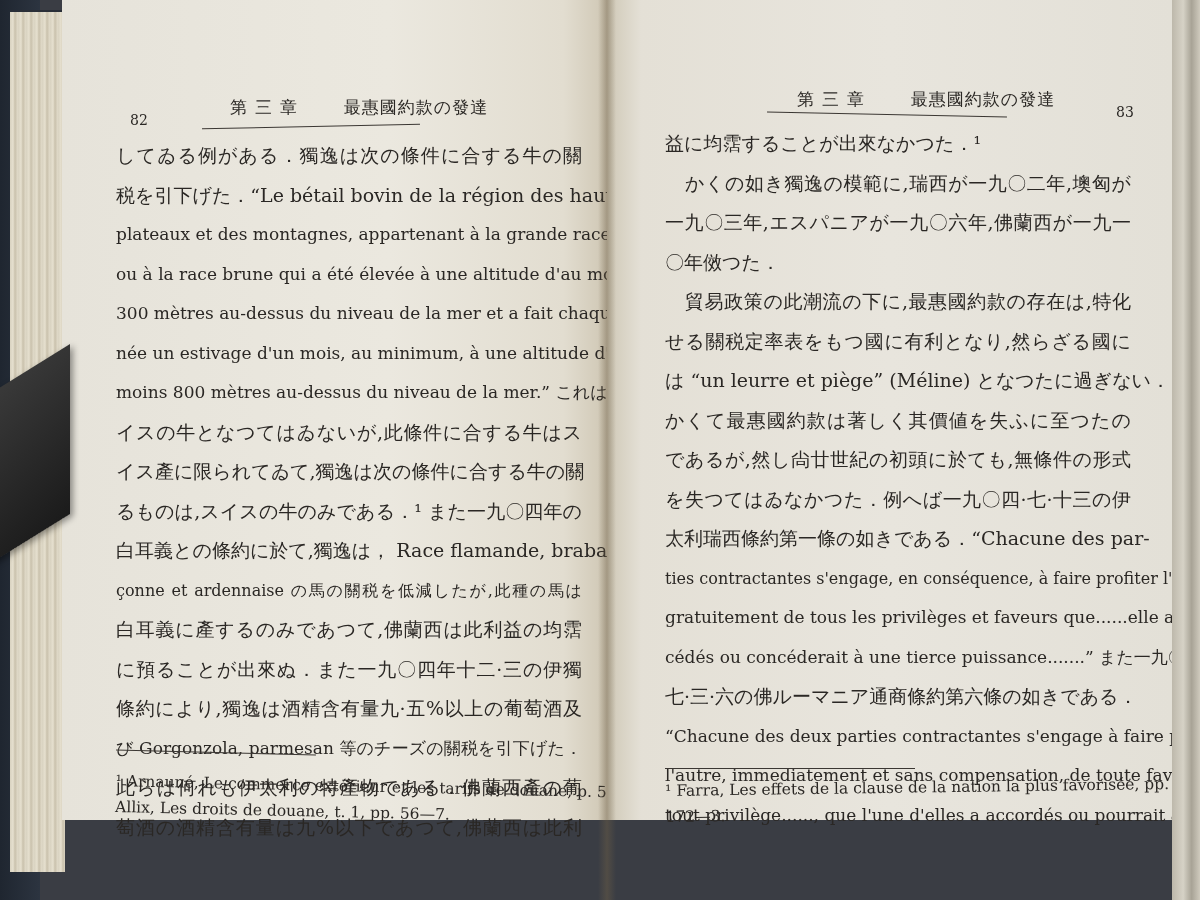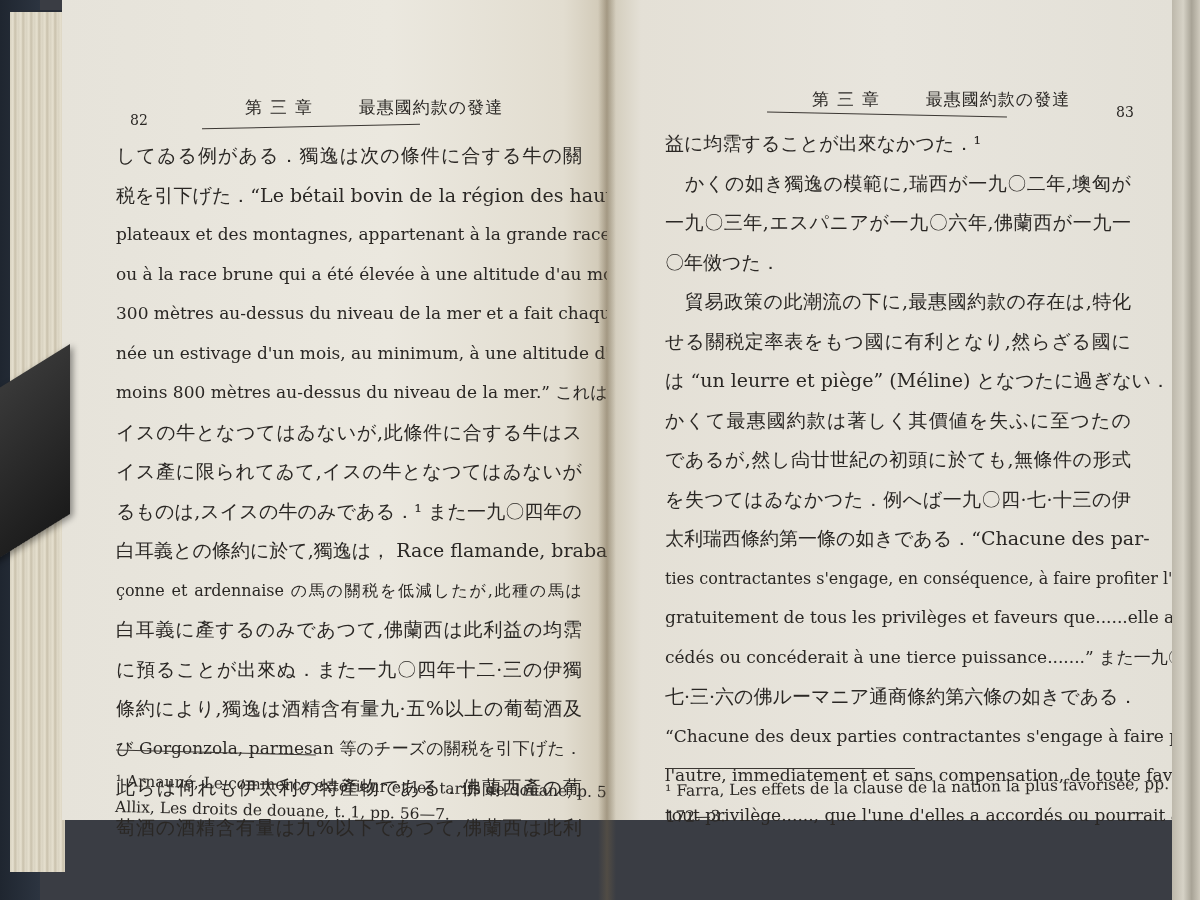--- a/index.html
+++ b/index.html
@@ -37,21 +37,21 @@
   }
   .page-edges-right {
     position:absolute; left:1172px; top:0; width:28px; height:900px;
     background:linear-gradient(90deg,#bdb8ab,#d6d2c6 40%,#a8a396 70%,#cfcabd);
   }
   .gutter-shadow {
     position:absolute; left:598px; top:0; width:18px; height:900px;
     background:linear-gradient(90deg,rgba(120,105,80,0) 0%,rgba(110,95,70,0.45) 50%,rgba(120,105,80,0) 100%);
   }
   .running-head {
-    position:absolute; top:96px; font-size:17px; letter-spacing:1px;margin-left:15px;
+    position:absolute; top:96px; font-size:17px; letter-spacing:1px;
   }
   .page-num { position:absolute; font-size:14px; top:112px; }
   .head-rule {
     position:absolute; height:1px; background:#3b3733;
   }
   .body-lines { position:absolute; }
   .line {
     height:39.5px; line-height:39.5px; white-space:nowrap;
     font-size:19px; text-align:justify; text-align-last:justify;
   }
@@ -78,21 +78,21 @@
 
   <div class="body-lines" style="left:54px; top:136px; width:466px;">
     <div class="line">してゐる例がある．獨逸は次の條件に合する牛の關</div>
     <div class="line">税を引下げた．“Le bétail bovin de la région des hauts</div>
     <div class="line fr" style="font-size:17px;">plateaux et des montagnes, appartenant à la grande race tachetée</div>
     <div class="line" style="font-size:17px;">ou à la race brune qui a été élevée à une altitude d'au moins</div>
     <div class="line" style="font-size:17px;">300 mètres au-dessus du niveau de la mer et a fait chaque an-</div>
     <div class="line" style="font-size:17px;">née un estivage d'un mois, au minimum, à une altitude d'au</div>
     <div class="line" style="font-size:17px;">moins 800 mètres au-dessus du niveau de la mer.” これはス</div>
     <div class="line">イスの牛となつてはゐないが,此條件に合する牛はス</div>
-    <div class="line">イス產に限られてゐて,イスの牛となつてはゐないが</div>
+    <div class="line">イス產に限られてゐて,獨逸は次の條件に合する牛の關</div>
     <div class="line">るものは,スイスの牛のみである．¹ また一九〇四年の</div>
     <div class="line">白耳義との條約に於て,獨逸は， Race flamande, braban-</div>
     <div class="line" style="font-size:16px;">çonne et ardennaise の馬の關税を低減したが,此種の馬は</div>
     <div class="line">白耳義に產するのみであつて,佛蘭西は此利益の均霑</div>
     <div class="line">に預ることが出來ぬ．また一九〇四年十二·三の伊獨</div>
     <div class="line">條約により,獨逸は酒精含有量九·五%以上の葡萄酒及</div>
     <div class="line" style="font-size:17px;">び Gorgonzola, parmesan 等のチーズの關税を引下げた．</div>
     <div class="line">此らは何れも伊太利の特產物である．佛蘭西產の葡</div>
     <div class="line">萄酒の酒精含有量は九%以下であつて,佛蘭西は此利</div>
   </div>

